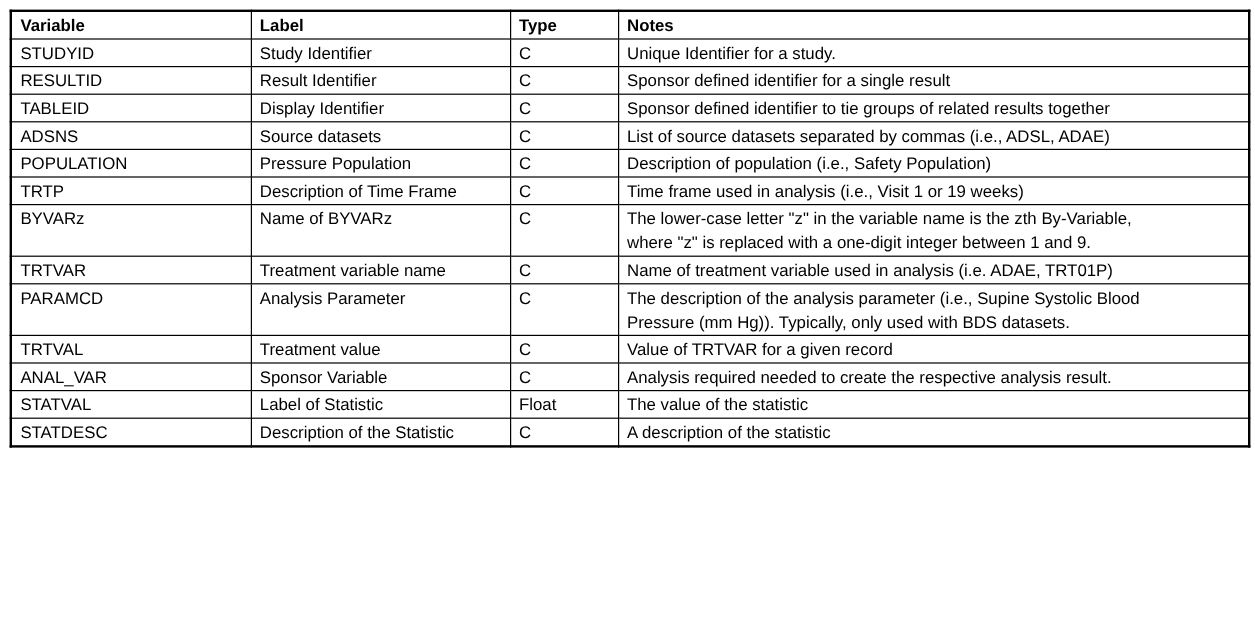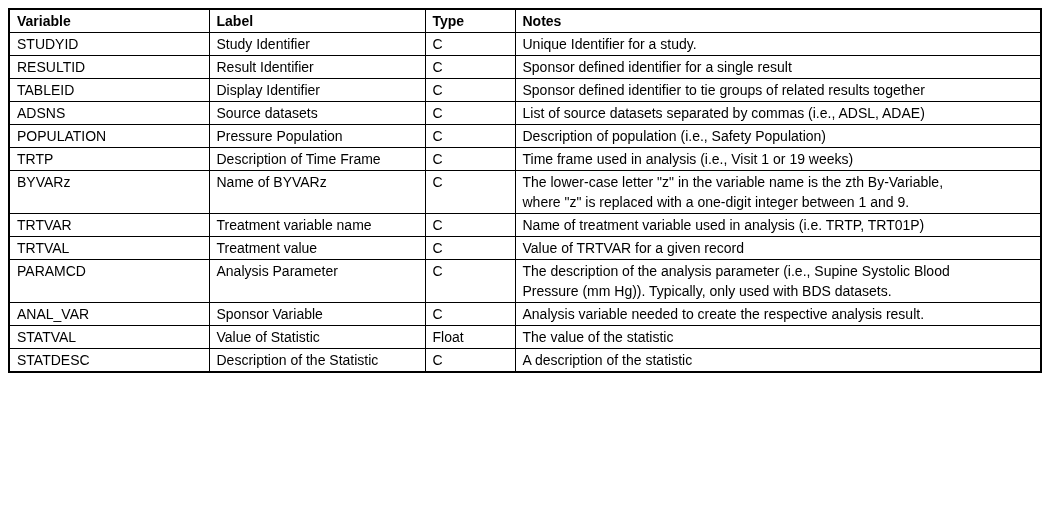--- a/index.html
+++ b/index.html
@@ -98,44 +98,44 @@
           <td>BYVARz</td>
           <td>Name of BYVARz</td>
           <td>C</td>
           <td>The lower-case letter "z" in the variable name is the zth By-Variable,
 where "z" is replaced with a one-digit integer between 1 and 9.</td>
         </tr>
         <tr>
           <td>TRTVAR</td>
           <td>Treatment variable name</td>
           <td>C</td>
-          <td>Name of treatment variable used in analysis (i.e. TRTP, TRT01P)</td>
-        </tr>
-        <tr>
-          <td>TRTVAL</td>
-          <td>Treatment value</td>
-          <td>C</td>
-          <td>Value of TRTVAR for a given record</td>
+          <td>Name of treatment variable used in analysis (i.e. ADAE, TRT01P)</td>
         </tr>
         <tr>
           <td>PARAMCD</td>
           <td>Analysis Parameter</td>
           <td>C</td>
           <td>The description of the analysis parameter (i.e., Supine Systolic Blood
 Pressure (mm Hg)). Typically, only used with BDS datasets.</td>
         </tr>
         <tr>
+          <td>TRTVAL</td>
+          <td>Treatment value</td>
+          <td>C</td>
+          <td>Value of TRTVAR for a given record</td>
+        </tr>
+        <tr>
           <td>ANAL_VAR</td>
           <td>Sponsor Variable</td>
           <td>C</td>
-          <td>Analysis variable needed to create the respective analysis result.</td>
+          <td>Analysis required needed to create the respective analysis result.</td>
         </tr>
         <tr>
           <td>STATVAL</td>
-          <td>Value of Statistic</td>
+          <td>Label of Statistic</td>
           <td>Float</td>
           <td>The value of the statistic</td>
         </tr>
         <tr>
           <td>STATDESC</td>
           <td>Description of the Statistic</td>
           <td>C</td>
           <td>A description of the statistic</td>
         </tr>
       </tbody>

